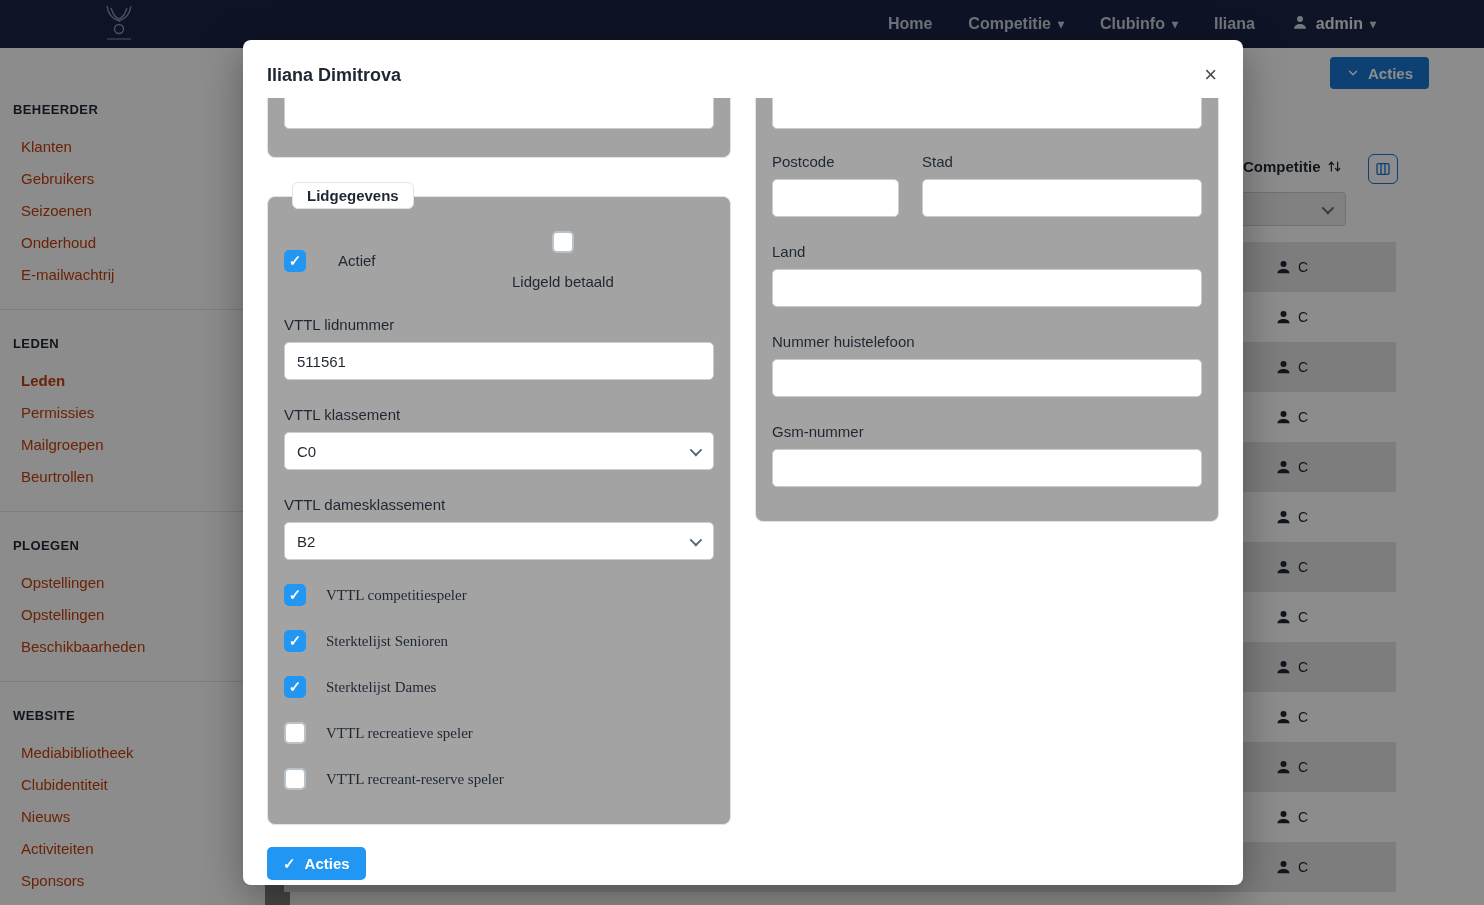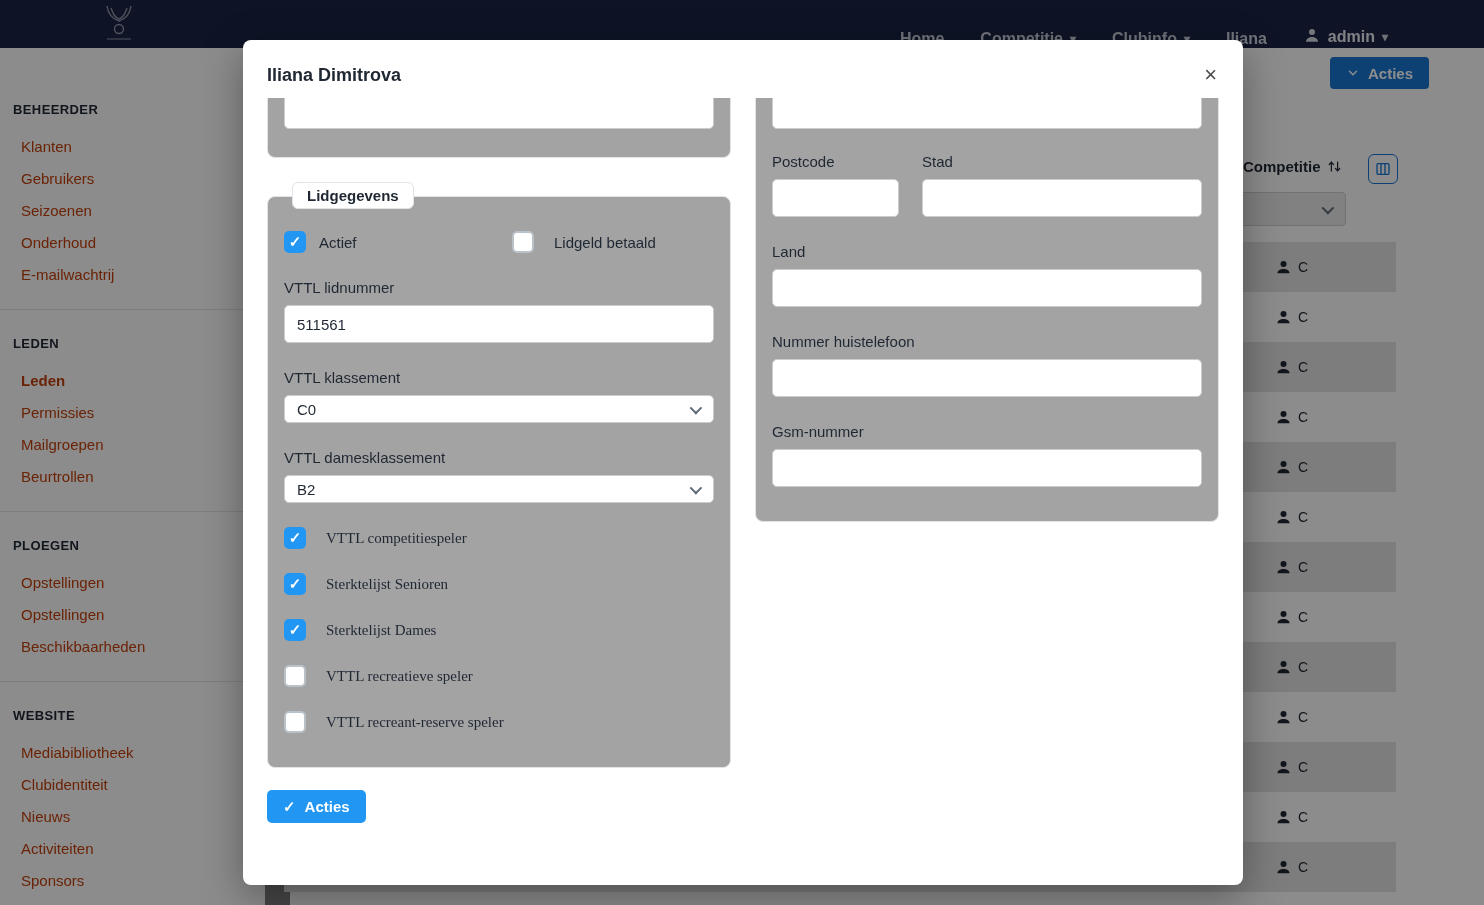--- a/index.html
+++ b/index.html
@@ -5,21 +5,21 @@
   * { margin:0; padding:0; box-sizing:border-box; }
   html,body { width:1484px; height:905px; overflow:hidden; }
   body {
     font-family: "Liberation Sans", sans-serif;
     background:#fff; position:relative; color:#1f2733;
   }
 
   
   .navbar { position:absolute; top:0; left:0; right:0; height:48px; background:#1b2545; display:flex; align-items:center; z-index:1; }
   .logo { position:absolute; left:95px; top:3px; }
-  .nav-right { position:absolute; right:96px; top:0; height:48px; display:flex; align-items:flex-end; gap:36px; }
+  .nav-right { position:absolute; right:108px; top:0; height:48px; display:flex; align-items:center; gap:36px; }
   .nav-item { display:flex; align-items:center; gap:7px; color:#ccd2dd; font-size:16px; font-weight:600; cursor:pointer; }
   .caret { font-size:12px; color:#ccd2dd; }
   .nav-user { display:flex; align-items:center; gap:7px; color:#e8ebf0; font-size:16px; font-weight:700; cursor:pointer; }
 
   
   .sidebar { position:absolute; top:48px; left:0; width:264px; bottom:0; background:#fff; padding-top:30px; overflow:hidden; z-index:1; }
   .sb-title { margin:26px 0 14px 13px; font-size:13px; font-weight:700; letter-spacing:.4px; color:#1f2733; }
   .sb-title:first-child { margin-top:24px; }
   .sb-item { padding-left:21px; line-height:32px; font-size:15px; color:#c2410c; cursor:pointer; white-space:nowrap; }
   .sb-item.active { font-weight:700; }
@@ -56,34 +56,34 @@
   .fieldset.cut.small { padding-bottom:28px; }
   .clip-input { margin-top:-7px; }
   .fs-lid { margin-top:38px; padding:34px 16px 34px; }
   .legend-chip { position:absolute; top:-15px; left:24px; background:#fff; border:1px solid #e0e3e7; border-radius:6px;
     padding:4px 14px; font-size:15px; font-weight:700; }
 
   label.f-label { display:block; font-size:15px; color:#1f2733; margin-bottom:9px; }
   .f-input { width:100%; height:38px; border:1px solid #c8cdd2; border-radius:5px; font-size:15px; padding:0 12px;
     color:#1f2733; font-family:inherit; background:#fff; outline:none; }
   .form-group { margin-top:26px; }
-  .select { width:100%; height:28px; border:1px solid #c8cdd2; border-radius:5px; display:flex; align-items:center;
+  .select { width:100%; height:38px; border:1px solid #c8cdd2; border-radius:5px; display:flex; align-items:center;
     justify-content:space-between; padding:0 14px 0 12px; font-size:15px; cursor:pointer; background:#fff; }
   .sel-caret { width:9px; height:9px; border-right:2px solid #5f6b76; border-bottom:2px solid #5f6b76; transform:rotate(45deg) translateY(-2px); }
 
   .cb { width:22px; height:22px; flex:none; border:2px solid #b9c1c9; border-radius:5px; background:#fff; display:inline-flex;
     align-items:center; justify-content:center; cursor:pointer; }
   .cb.checked { background:#2196f3; border-color:#2196f3; }
   .cb.checked::after { content:"✓"; color:#fff; font-size:15px; font-weight:700; }
   .cb-row { display:flex; align-items:center; gap:20px; margin-bottom:24px; }
   .cb-row:last-child { margin-bottom:0; }
   .cb-label { font-size:15px; color:#1f2733; }
   .cb-top-row { display:flex; align-items:center; }
-  .cb-top-row .half1 { width:228px; display:flex; align-items:center; gap:13px; }
-  .cb-top-row .half2 { display:flex; align-items:center; gap:20px; }
+  .cb-top-row .half1 { width:228px; display:flex; align-items:center; gap:32px; }
+  .cb-top-row .half2 { display:flex; align-items:center; gap:20px;flex-direction:column; }
   .member-flags { margin-top:24px;font-family:Liberation Serif, serif; }
 
   .addr-row { display:flex; gap:23px; margin-top:24px; }
   .addr-postcode { width:127px; flex:none; }
   .addr-stad { flex:1; }
 
   .save-btn { margin-top:22px; height:33px; display:inline-flex; align-items:center; gap:9px; background:#2196f3; color:#fff;
     border:none; border-radius:5px; padding:0 16px; font-size:15px; font-weight:600; font-family:inherit; cursor:pointer; }
   .save-check { font-size:15px; font-weight:700; }
 </style>

